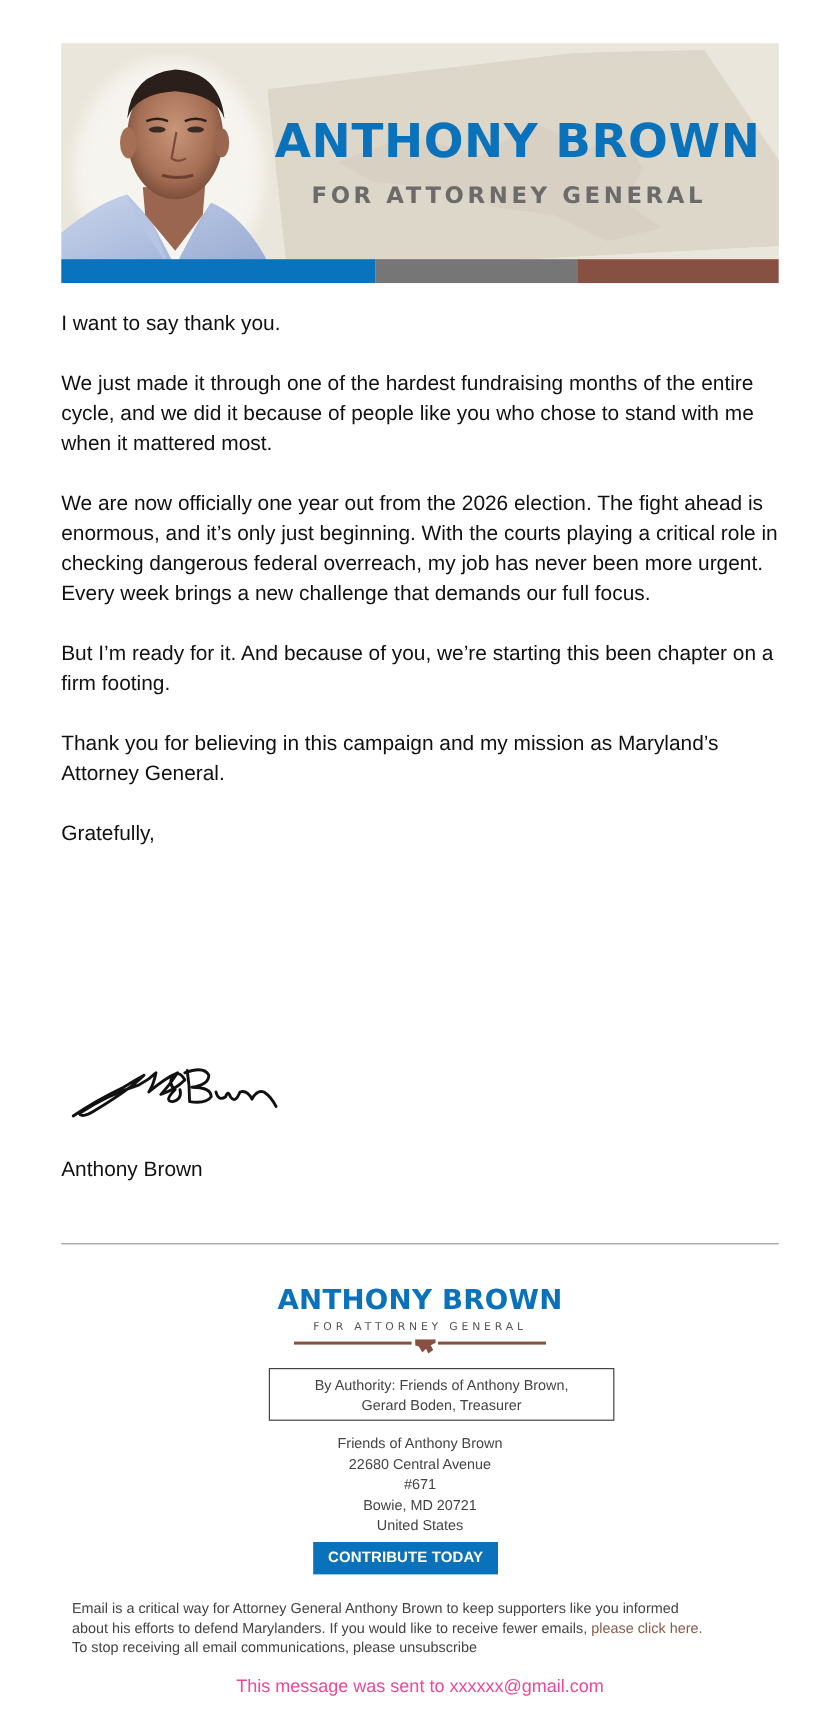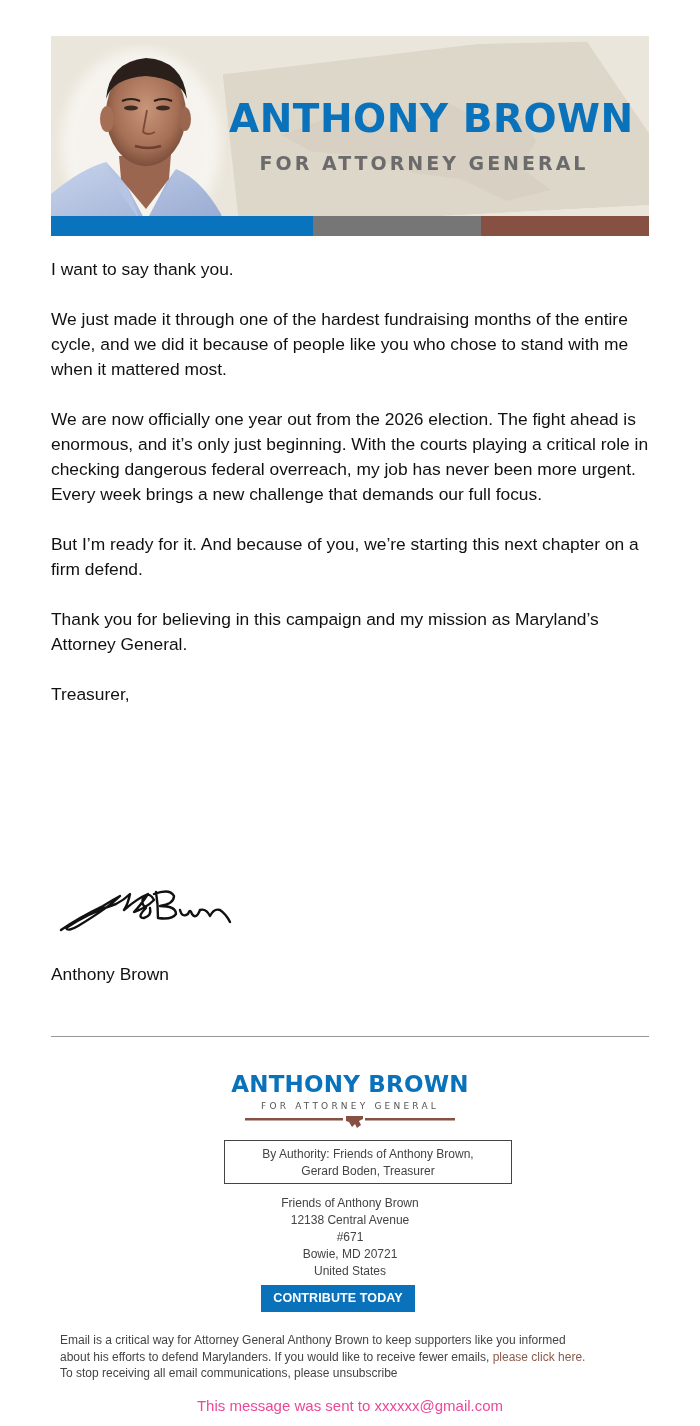--- a/index.html
+++ b/index.html
@@ -284,23 +284,23 @@
       <div class="bar bar-gray"></div>
       <div class="bar bar-brown"></div>
     </div>
   </div>
 </div>
 
 <div class="body-text">
   <p>I want to say thank you.</p>
   <p>We just made it through one of the hardest fundraising months of the entire cycle, and we did it because of people like you who chose to stand with me when it mattered most.</p>
   <p>We are now officially one year out from the 2026 election. The fight ahead is enormous, and it’s only just beginning. With the courts playing a critical role in checking dangerous federal overreach, my job has never been more urgent. Every week brings a new challenge that demands our full focus.</p>
-  <p>But I’m ready for it. And because of you, we’re starting this next chapter on a firm defend.</p>
+  <p>But I’m ready for it. And because of you, we’re starting this been chapter on a firm footing.</p>
   <p>Thank you for believing in this campaign and my mission as Maryland’s Attorney General.</p>
-  <p>Treasurer,</p>
+  <p>Gratefully,</p>
 </div>
 
 <svg class="signature" viewBox="0 0 180 60" xmlns="http://www.w3.org/2000/svg">
   <path d="M3 52 Q20 40 45 28 Q58 20 62 18 Q50 30 20 48 Q10 54 8 50 Q30 35 58 26 Q66 22 72 16 Q70 26 66 32 Q80 20 90 16 Q82 28 76 34 Q88 30 96 22 Q92 14 86 18 Q82 26 88 30 Q78 40 86 40 Q94 38 92 30" stroke="#111" stroke-width="2.4" fill="none" stroke-linecap="round" stroke-linejoin="round"></path>
   <path d="M98 14 Q100 26 100 40 M96 16 Q112 10 116 18 Q116 26 102 28 Q118 28 118 36 Q114 42 100 40" stroke="#111" stroke-width="2.4" fill="none" stroke-linecap="round" stroke-linejoin="round"></path>
   <path d="M122 32 Q124 40 130 36 Q132 30 134 36 Q138 42 142 32 Q148 30 152 38 Q156 30 162 32 Q168 36 172 44" stroke="#111" stroke-width="2.4" fill="none" stroke-linecap="round" stroke-linejoin="round"></path>
 </svg>
 
 <div class="signer-name">Anthony Brown</div>
 
@@ -316,21 +316,21 @@
   </svg>
 </div>
 
 <div class="authority-box">
   <div>By Authority: Friends of Anthony Brown,</div>
   <div>Gerard Boden, Treasurer</div>
 </div>
 
 <div class="address">
   <div>Friends of Anthony Brown</div>
-  <div>12138 Central Avenue</div>
+  <div>22680 Central Avenue</div>
   <div>#671</div>
   <div>Bowie, MD 20721</div>
   <div>United States</div>
 </div>
 
 <a class="contribute-btn">CONTRIBUTE TODAY</a>
 
 <div class="legal">
   <div>Email is a critical way for Attorney General Anthony Brown to keep supporters like you informed</div>
   <div><span>about his efforts to defend Marylanders. If you would like to receive fewer emails, </span><a>please click here.</a></div>

